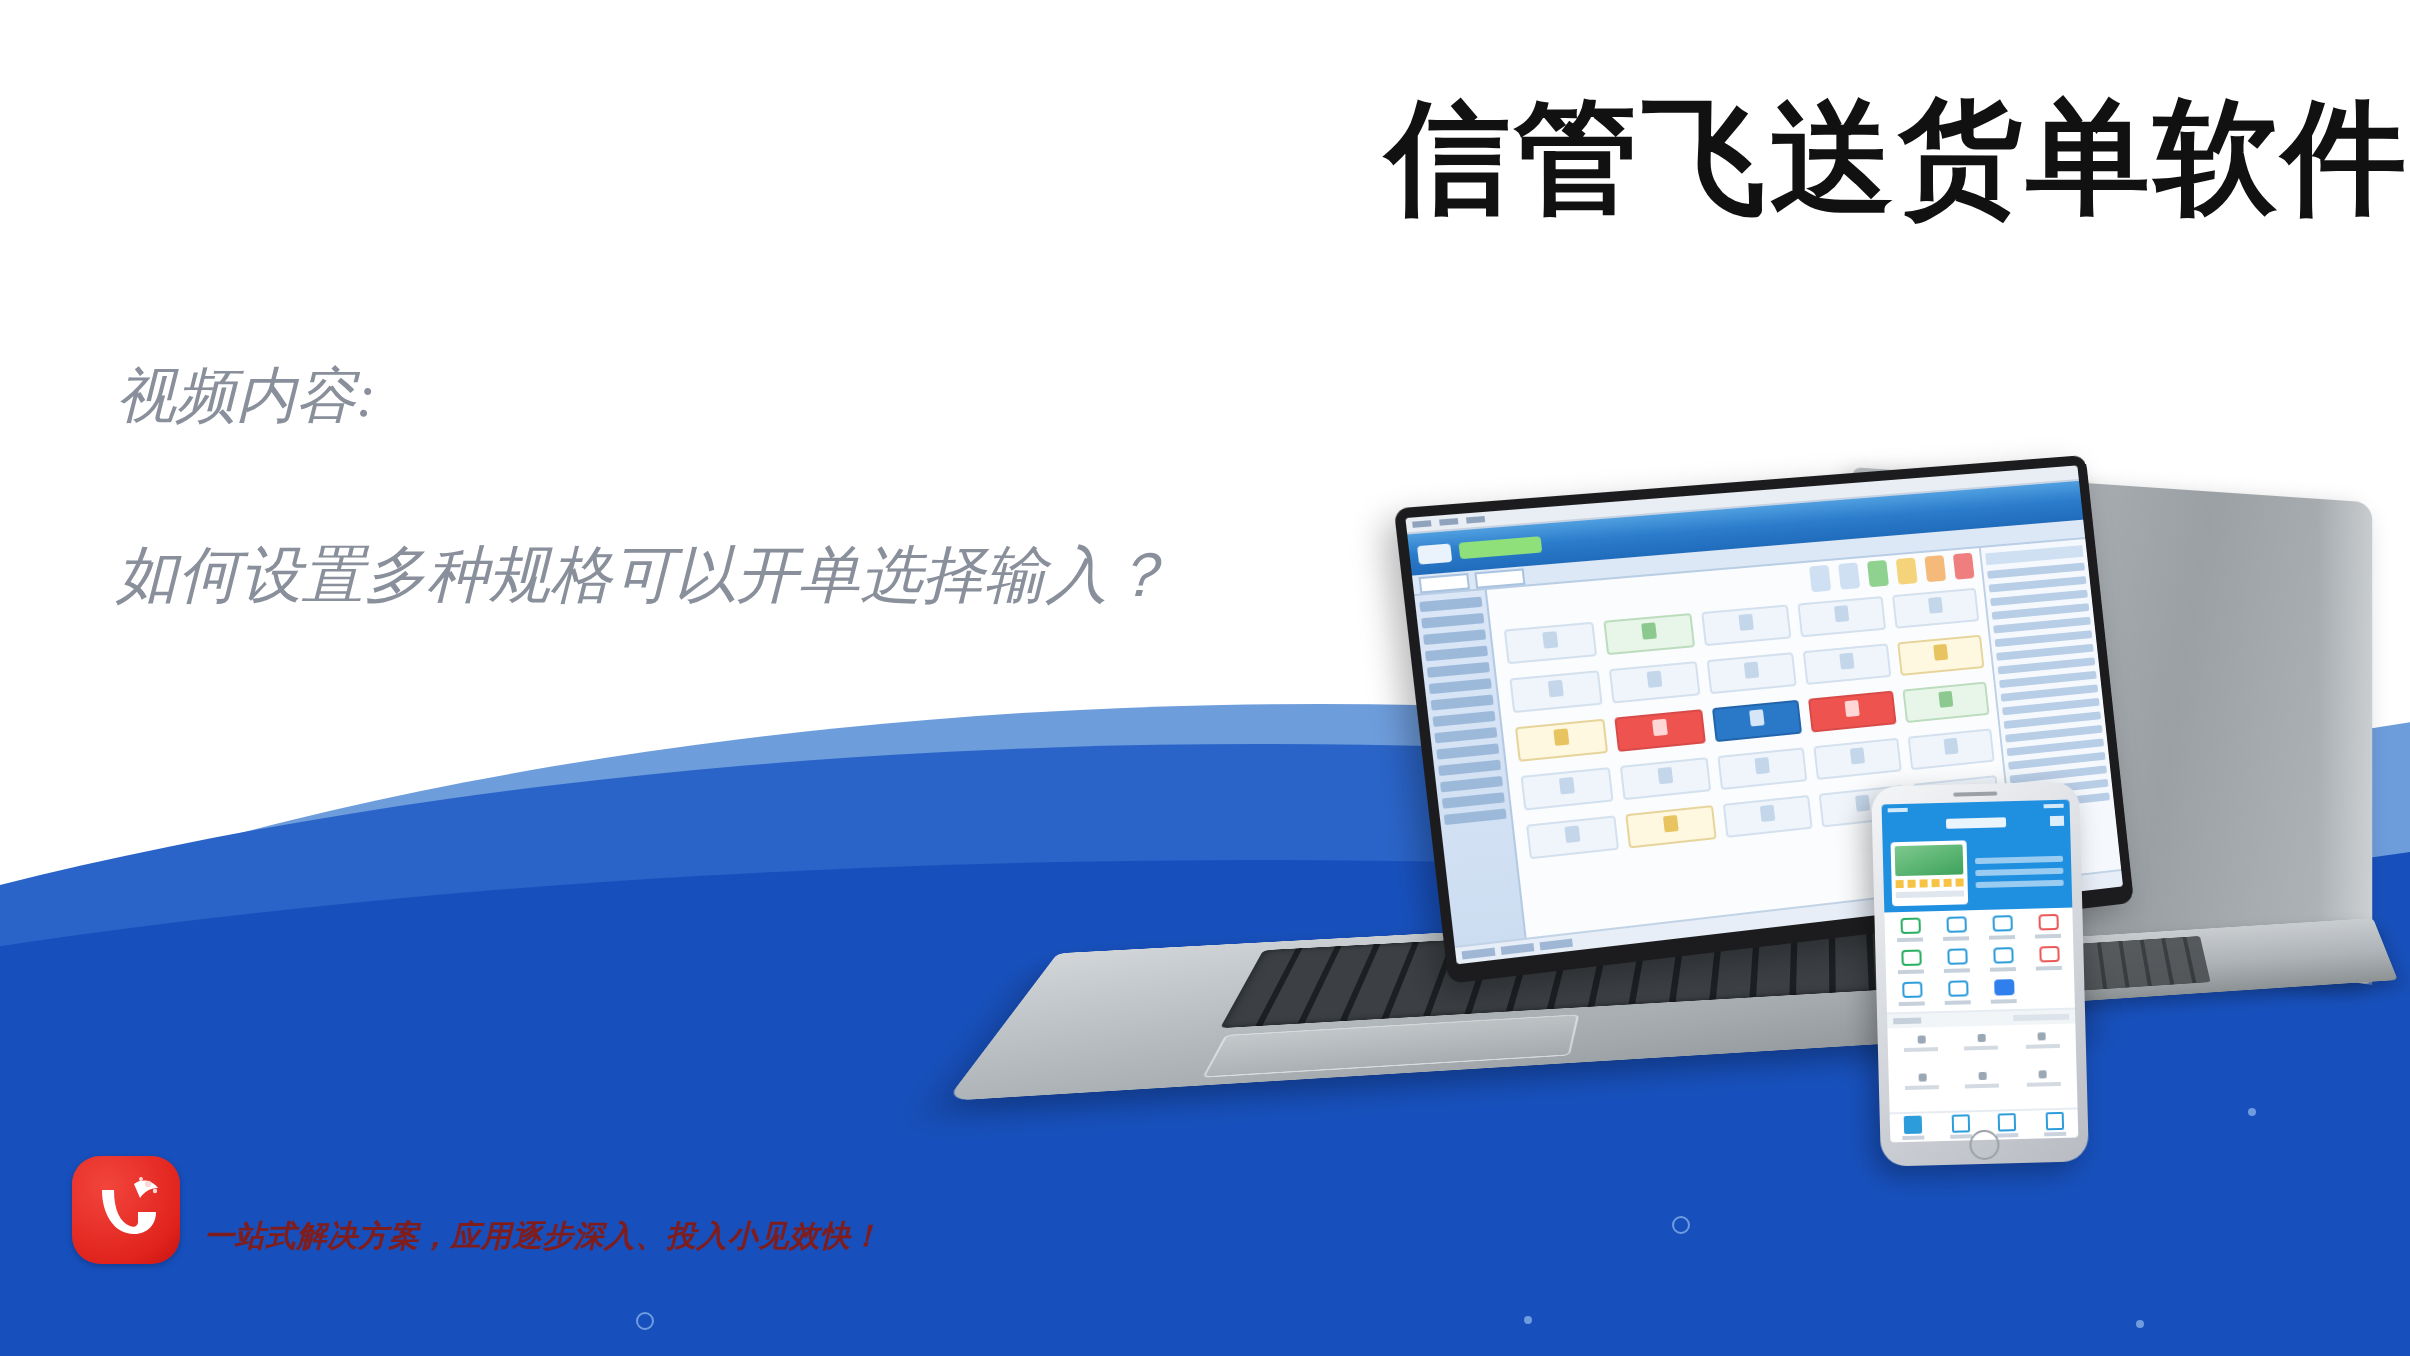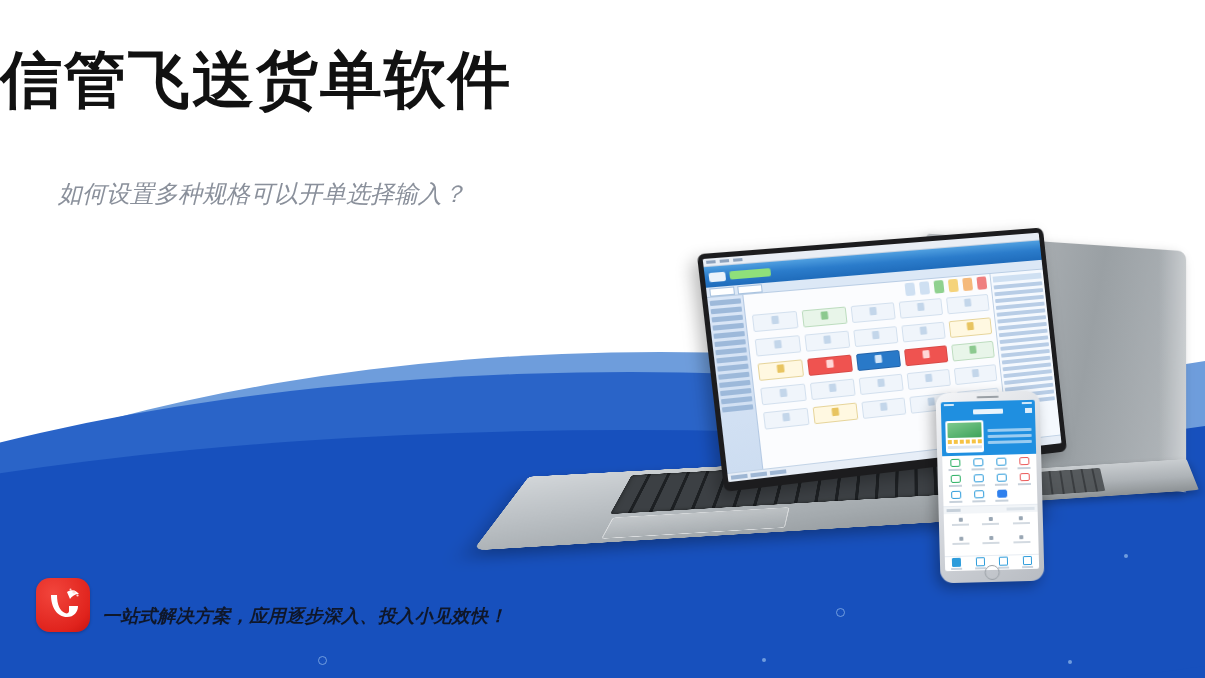--- a/index.html
+++ b/index.html
@@ -63,42 +63,42 @@
   }
 
   
   .dot{position:absolute;border-radius:50%;background:#7fa9e4;opacity:.85;}
   .dot.ring{background:transparent;border:1.5px solid #7fa9e4;}
 
   
   .headline{
     position:absolute;
     left:0;right:0;top:46px;
-    text-align:left;
+    text-align:right;
     font-size:62px;
     line-height:1.1;
     font-weight:bold;
     color:#111111;
     letter-spacing:2px;
     font-family:"Liberation Sans","DejaVu Sans",sans-serif;
   }
 
   
   .subtitle{
     position:absolute;
     left:58px;
     top:176px;
     color:#8a909b;
     font-family:"Liberation Serif","DejaVu Serif",serif;
     font-style:italic;
     font-size:30px;
     line-height:1.55;
     white-space:nowrap;
   }
-  .subtitle .line2{font-size:24px;}
+  .subtitle .line2{font-size:31px;margin-top:41px;}
 
   
   .brand{
     position:absolute;
     left:36px;
     bottom:46px;
     display:flex;
     align-items:flex-end;
     gap:12px;
   }
@@ -117,29 +117,29 @@
     font-style:italic;
     font-size:40px;
     line-height:1;
     letter-spacing:1px;
     white-space:nowrap;
     text-shadow:0 1px 2px rgba(0,0,0,.18);
     font-family:"Liberation Sans","DejaVu Sans",sans-serif;
     padding-bottom:2px;
   }
   .brand-tagline{
-    color:#0f172a;
+    color:#7f1d1d;
     font-weight:bold;
     font-style:italic;
-    font-size:18px;
+    font-size:15px;
     line-height:1;
     white-space:nowrap;
     padding-bottom:6px;
     letter-spacing:.4px;
-    font-family:Liberation Mono, monospace;
+    font-family:Liberation Sans, sans-serif;
   }
 
   
   .devices{position:absolute;left:0;top:0;width:1205px;height:678px;pointer-events:none;}
 
   
   .laptop-back{position:absolute;left:905px;top:242px;width:300px;height:300px;}
   .lb-lid{
     position:absolute;left:10px;top:0;width:270px;height:230px;
     background:linear-gradient(100deg,#b9bdc0 0%,#a9aeb2 38%,#9aa0a4 62%,#b4b9bd 100%);
@@ -305,20 +305,21 @@
     <div class="dot ring" style="left:318px;top:656px;width:7px;height:7px;"></div>
     <div class="dot ring" style="left:836px;top:608px;width:7px;height:7px;"></div>
     <div class="dot" style="left:1124px;top:554px;width:4px;height:4px;"></div>
     <div class="dot" style="left:762px;top:658px;width:4px;height:4px;"></div>
     <div class="dot" style="left:1068px;top:660px;width:4px;height:4px;"></div>
   </div>
 
   <div class="headline">信管飞送货单软件</div>
 
   <div class="subtitle">
+    <div class="line1">视频内容:</div>
     <div class="line2">如何设置多种规格可以开单选择输入？</div>
   </div>
 
   <div class="devices">
 
     <div class="laptop-back">
       <div class="lb-lid"></div>
       <div class="lb-base">
         <div class="lb-keys"></div>
       </div>

